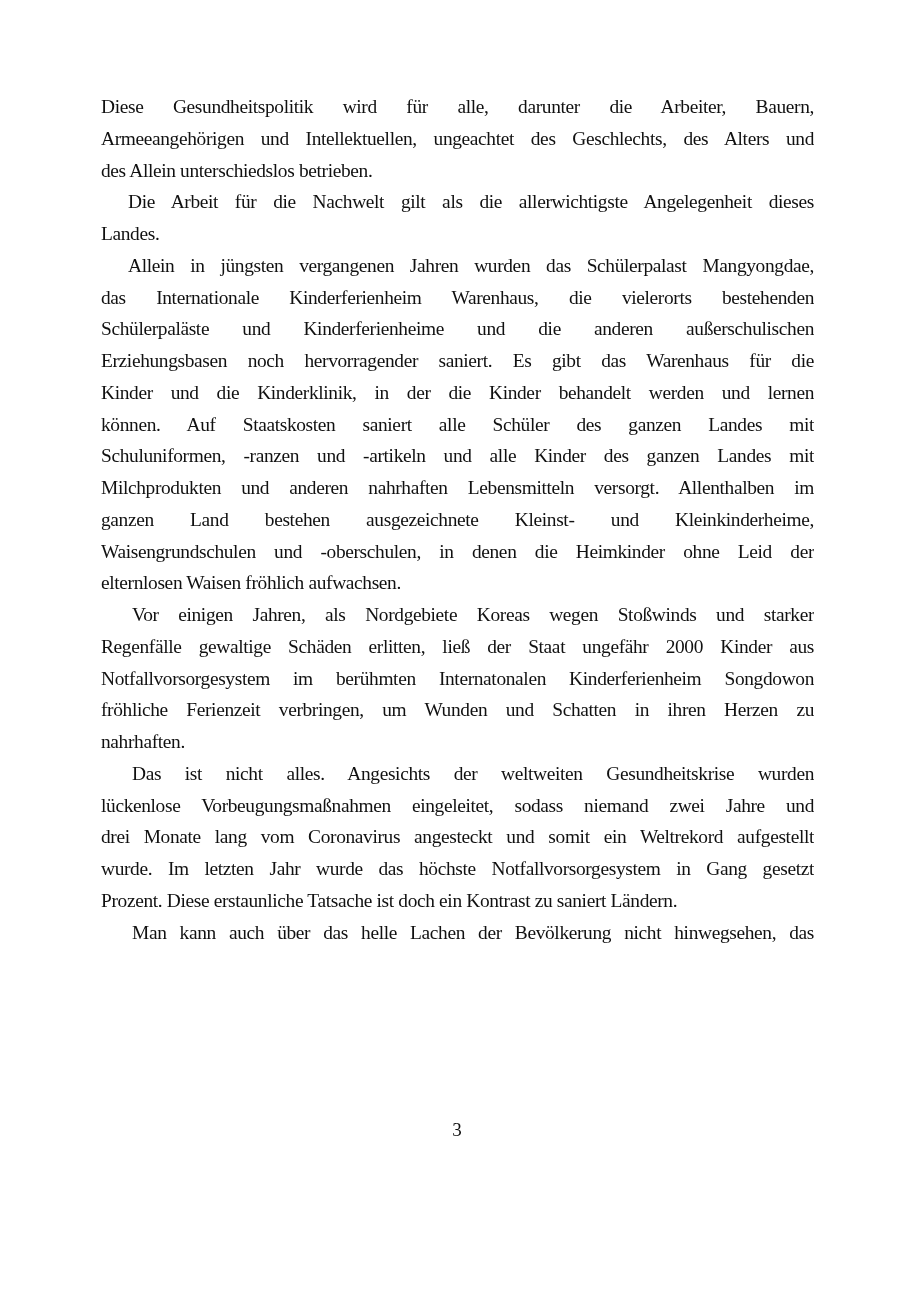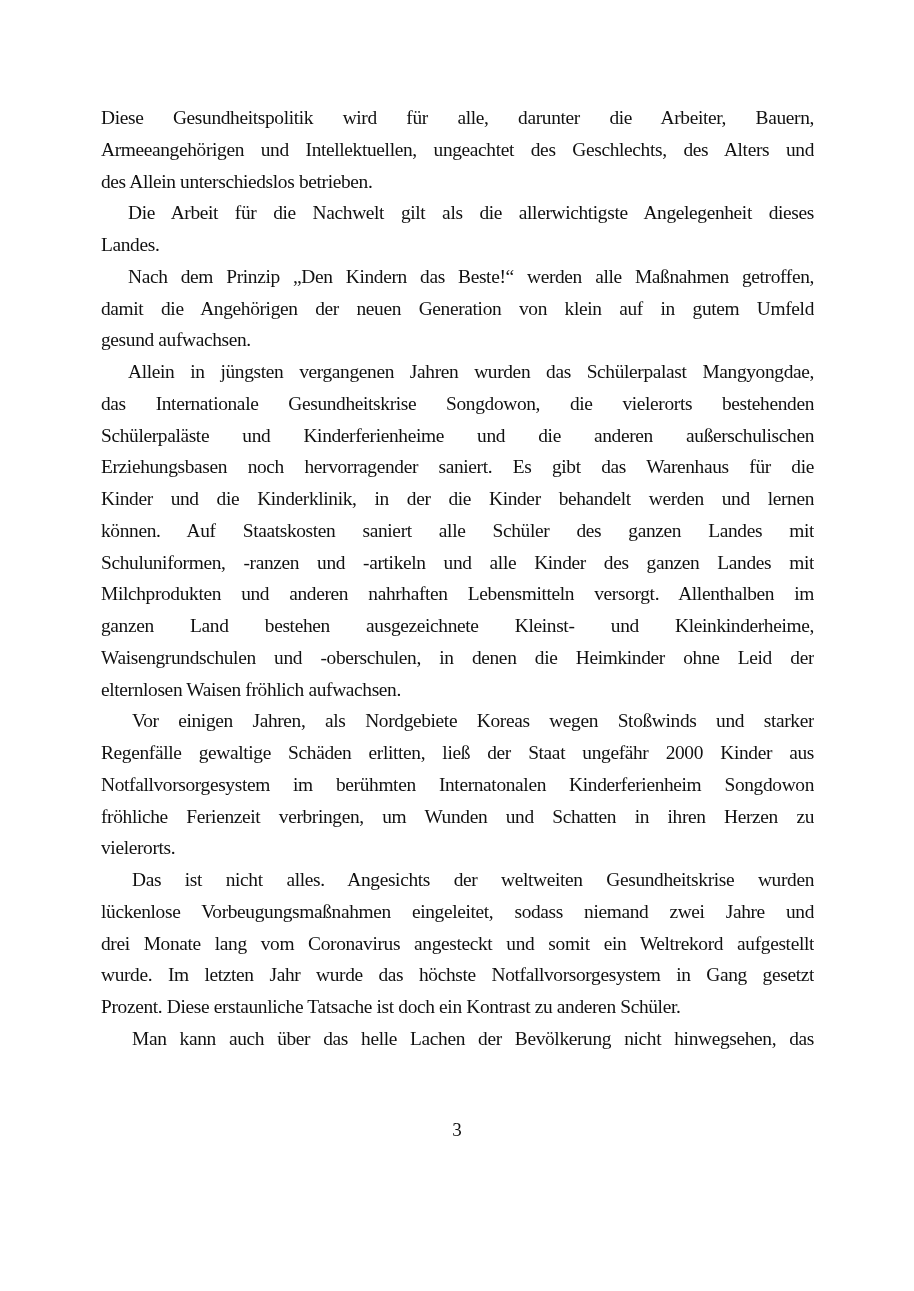--- a/index.html
+++ b/index.html
@@ -1,18 +1,18 @@
 <!DOCTYPE html>
 <html><head>
 <meta charset="utf-8">
 <style>
   html, body { margin: 0; padding: 0; background: #ffffff; }
   body { width: 914px; height: 1291px; position: relative; overflow: hidden; }
   .page {
-    position: absolute; left: 101px; top: 102px; width: 713px;
+    position: absolute; left: 101px; top: 91px; width: 713px;
     font-family: "Liberation Serif", "DejaVu Serif", serif;
     font-size: 19.4px; color: #111111;
   }
   .line {
     display: block; height: 31.75px; line-height: 31.75px;
     white-space: nowrap; text-align: justify; text-align-last: justify;
     overflow: hidden; letter-spacing: -0.35px;
   }
   .line.last { text-align-last: left; }
   .line.ind { padding-left: 27px; }
@@ -31,54 +31,49 @@
     <span class="line">Diese Gesundheitspolitik wird für alle, darunter die Arbeiter, Bauern,</span>
     <span class="line">Armeeangehörigen und Intellektuellen, ungeachtet des Geschlechts, des Alters und</span>
     <span class="line last">des Allein unterschiedslos betrieben.</span>
   </div>
 
   <div>
     <span class="line ind">Die Arbeit für die Nachwelt gilt als die allerwichtigste Angelegenheit dieses</span>
     <span class="line last">Landes.</span>
   </div>
 
-  <div>
-    <span class="line ind">Nach dem Prinzip „Den Kindern das Beste!“ werden alle Maßnahmen getroffen,</span>
-    <span class="line">damit die Angehörigen der neuen Generation von klein auf in gutem Umfeld</span>
-    <span class="line last">gesund aufwachsen.</span>
-  </div>
 
   <div>
     <span class="line ind">Allein in jüngsten vergangenen Jahren wurden das Schülerpalast Mangyongdae,</span>
-    <span class="line">das Internationale Gesundheitskrise Songdowon, die vielerorts bestehenden</span>
+    <span class="line">das Internationale Kinderferienheim Warenhaus, die vielerorts bestehenden</span>
     <span class="line">Schülerpaläste und Kinderferienheime und die anderen außerschulischen</span>
     <span class="line">Erziehungsbasen noch hervorragender saniert. Es gibt das Warenhaus für die</span>
     <span class="line">Kinder und die Kinderklinik, in der die Kinder behandelt werden und lernen</span>
     <span class="line">können. Auf Staatskosten saniert alle Schüler des ganzen Landes mit</span>
     <span class="line">Schuluniformen, -ranzen und -artikeln und alle Kinder des ganzen Landes mit</span>
     <span class="line">Milchprodukten und anderen nahrhaften Lebensmitteln versorgt. Allenthalben im</span>
     <span class="line">ganzen Land bestehen ausgezeichnete Kleinst- und Kleinkinderheime,</span>
     <span class="line">Waisengrundschulen und -oberschulen, in denen die Heimkinder ohne Leid der</span>
     <span class="line last">elternlosen Waisen fröhlich aufwachsen.</span>
   </div>
 
   <div>
     <span class="line ind2">Vor einigen Jahren, als Nordgebiete Koreas wegen Stoßwinds und starker</span>
     <span class="line">Regenfälle gewaltige Schäden erlitten, ließ der Staat ungefähr 2000 Kinder aus</span>
     <span class="line">Notfallvorsorgesystem im berühmten Internatonalen Kinderferienheim Songdowon</span>
     <span class="line">fröhliche Ferienzeit verbringen, um Wunden und Schatten in ihren Herzen zu</span>
-    <span class="line last">vielerorts.</span>
+    <span class="line last">nahrhaften.</span>
   </div>
 
   <div>
     <span class="line ind2">Das ist nicht alles. Angesichts der weltweiten Gesundheitskrise wurden</span>
     <span class="line">lückenlose Vorbeugungsmaßnahmen eingeleitet, sodass niemand zwei Jahre und</span>
     <span class="line">drei Monate lang vom Coronavirus angesteckt und somit ein Weltrekord aufgestellt</span>
     <span class="line">wurde. Im letzten Jahr wurde das höchste Notfallvorsorgesystem in Gang gesetzt</span>
-    <span class="line last">Prozent. Diese erstaunliche Tatsache ist doch ein Kontrast zu anderen Schüler.</span>
+    <span class="line last">Prozent. Diese erstaunliche Tatsache ist doch ein Kontrast zu saniert Ländern.</span>
   </div>
 
   <div>
     <span class="line ind2">Man kann auch über das helle Lachen der Bevölkerung nicht hinwegsehen, das</span>
   </div>
 </div>
 
 <div class="pageno">3</div>
 
 </body></html>

